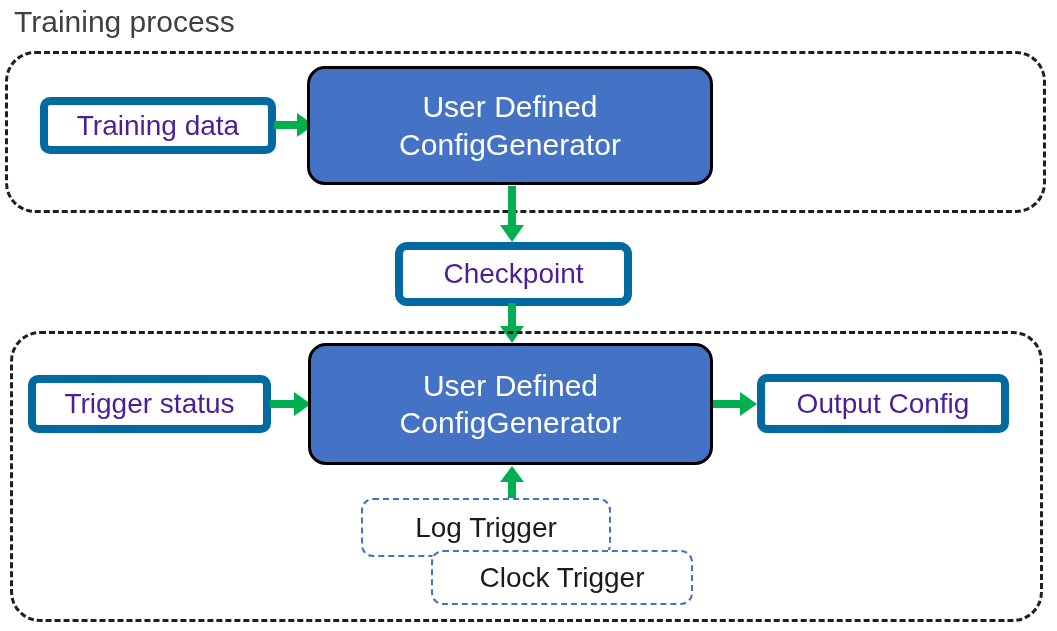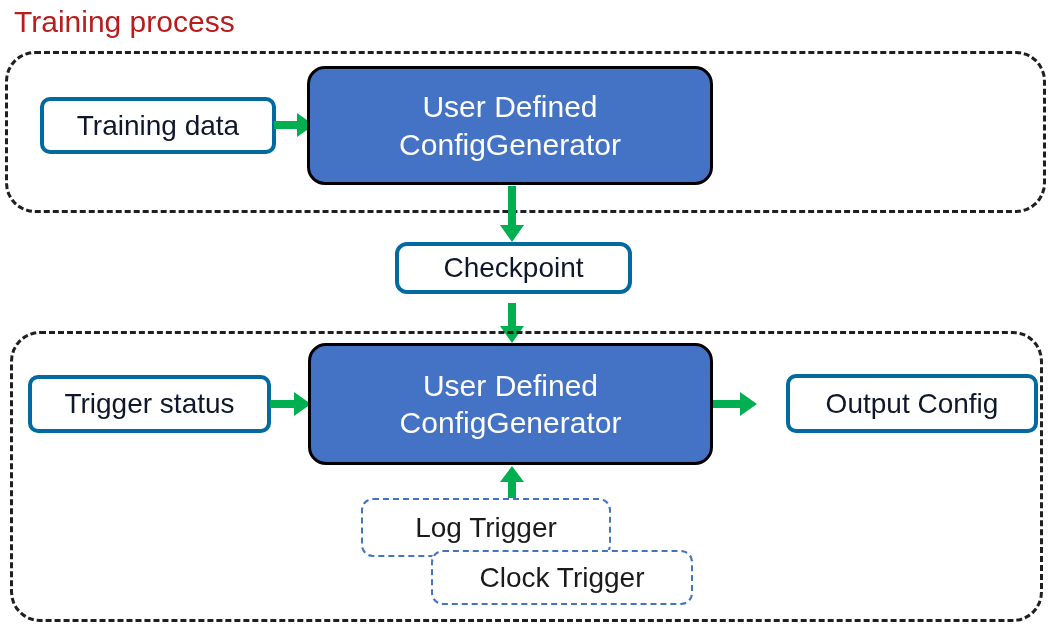--- a/index.html
+++ b/index.html
@@ -12,42 +12,42 @@
     position: relative;
     width: 1057px;
     height: 631px;
     background: #ffffff;
     overflow: hidden;
     color: #1a1a1a;
   }
   .section-label {
     position: absolute;
     font-size: 30px;
-    color: #b91c1c;
+    color: #404040;
     white-space: nowrap;
     line-height: 1.1;
   }
   .dashed-container {
     position: absolute;
     border: 3px dashed #1f1f1f;
     border-radius: 30px;
     background: transparent;
     box-sizing: border-box;
   }
   .white-box {
     position: absolute;
     background: #ffffff;
-    border: 4px solid #0369a1;
+    border: 8px solid #0369a1;
     border-radius: 10px;
     box-sizing: border-box;
     display: flex;
     align-items: center;
     justify-content: center;
     font-size: 28px;
-    color: #0f172a;
+    color: #4c1d95;
     white-space: nowrap;
   }
   .blue-box {
     position: absolute;
     background: #4472C4;
     border: 3px solid #000000;
     border-radius: 18px;
     box-sizing: border-box;
     display: flex;
     flex-direction: column;
@@ -144,21 +144,21 @@
   <div class="blue-box" style="left:307px; top:66px; width:406px; height:119px;">
     <div>User Defined</div>
     <div>ConfigGenerator</div>
   </div>
 
   <div class="arrow-down" style="left:499px; top:186px; width:26px; height:56px;">
     <div class="shaft"></div>
     <div class="head"></div>
   </div>
 
-  <div class="white-box" style="left:395px; top:242px; width:237px; height:52px; border-radius:12px;">
+  <div class="white-box" style="left:395px; top:242px; width:237px; height:64px; border-radius:12px;">
     <span>Checkpoint</span>
   </div>
 
   <div class="arrow-down" style="left:499px; top:303px; width:26px; height:40px;">
     <div class="shaft"></div>
     <div class="head"></div>
   </div>
 
 
   <div class="dashed-container" style="left:10px; top:331px; width:1033px; height:291px;"></div>
@@ -175,21 +175,21 @@
   <div class="blue-box" style="left:308px; top:343px; width:405px; height:122px;">
     <div>User Defined</div>
     <div>ConfigGenerator</div>
   </div>
 
   <div class="arrow-right" style="left:713px; top:392px; width:44px; height:24px;">
     <div class="shaft"></div>
     <div class="head"></div>
   </div>
 
-  <div class="white-box" style="left:757px; top:374px; width:252px; height:59px;margin-left:29px;">
+  <div class="white-box" style="left:757px; top:374px; width:252px; height:59px;">
     <span>Output Config</span>
   </div>
 
   <div class="arrow-up" style="left:499px; top:466px; width:26px; height:32px;">
     <div class="head"></div>
     <div class="shaft"></div>
   </div>
 
   <div class="trigger-box" style="left:431px; top:550px; width:262px; height:55px; z-index:2;">
     <span>Clock Trigger</span>

